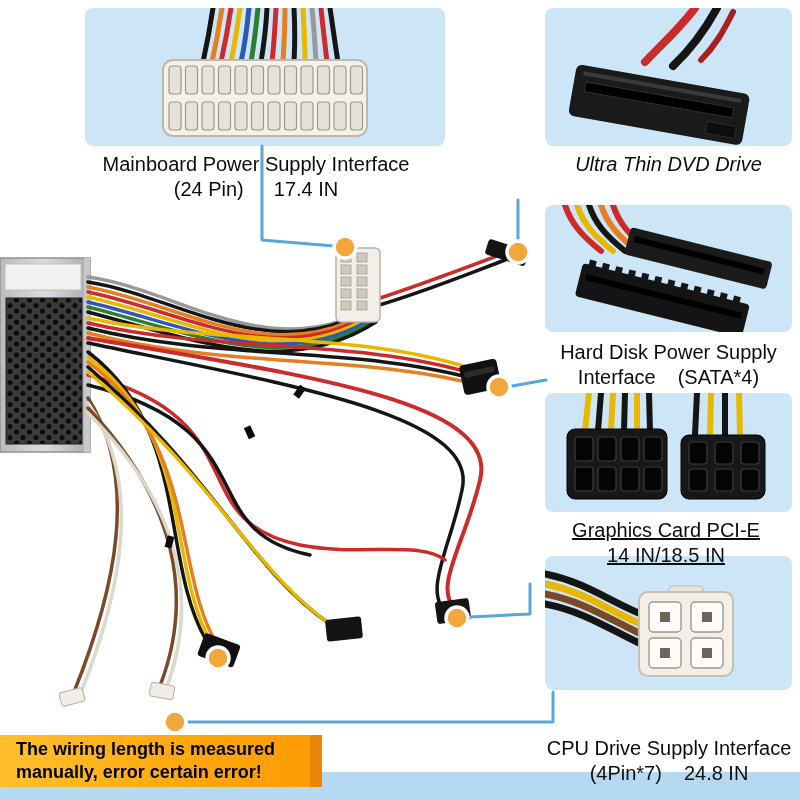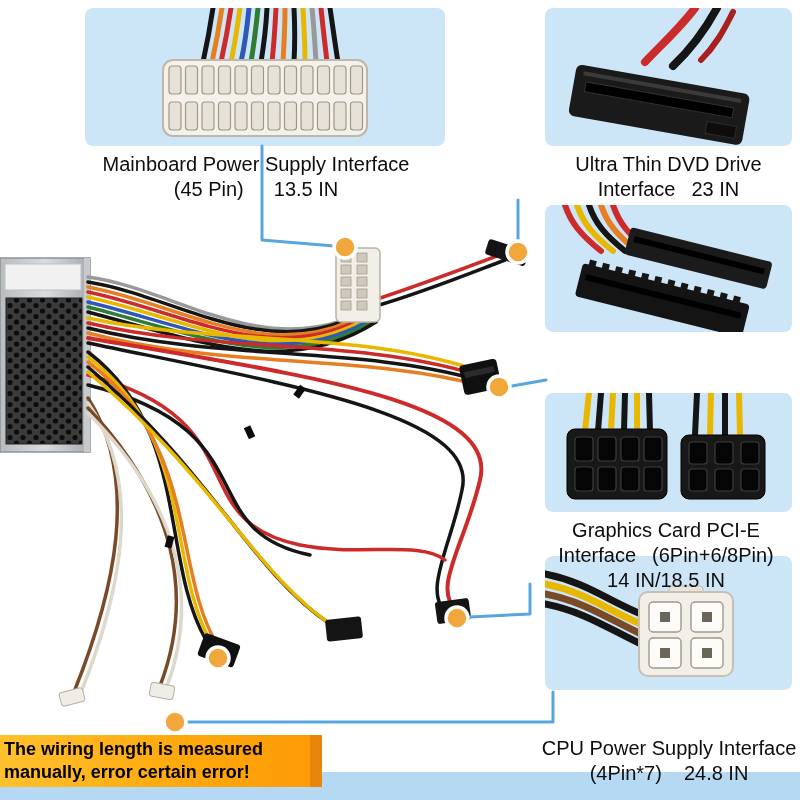--- a/index.html
+++ b/index.html
@@ -10,21 +10,21 @@
   .overlay-svg{position:absolute;left:0;top:0;z-index:3;pointer-events:none;}
   .callout-text{position:absolute;z-index:4;text-align:center;font-size:20px;line-height:25px;color:#0d0d0d;}
   .callout-text .row{white-space:nowrap;}
   .gap16{display:inline-block;width:16px;}
   .gap22{display:inline-block;width:22px;}
   .gap30{display:inline-block;width:30px;}
   .bottom-bar{position:absolute;left:0;top:772px;width:800px;height:28px;background:#B5D9F2;z-index:0;}
   .banner{position:absolute;left:0;top:735px;width:322px;height:52px;z-index:5;
           background:linear-gradient(90deg,#FFC12E 0%,#FFA90E 55%,#FD9A05 100%);
           font-weight:bold;font-size:18px;line-height:23px;color:#000;
-          padding:3px 4px;box-sizing:border-box;}
+          padding:3px 16px;box-sizing:border-box;}
   .banner-fold{position:absolute;right:0;top:0;width:12px;height:52px;background:#E8860B;}
   .art{display:block;}
 </style>
 </head>
 <body>
 
 <div class="stage">
 
   <div class="bottom-bar"></div>
 
@@ -317,44 +317,42 @@
       <circle cx="499" cy="387" r="11"></circle>
       <circle cx="457" cy="618" r="11"></circle>
       <circle cx="218" cy="658" r="11"></circle>
       <circle cx="175" cy="722" r="11"></circle>
     </g>
   </svg>
 
   <div class="callout-text" style="left:60px;top:152px;width:392px;">
     <div class="row">Mainboard Power Supply Interface</div>
     <div class="row">
-      <span>(45 Pin)</span><span class="gap30"></span><span>13.5 IN</span>
+      <span>(24 Pin)</span><span class="gap30"></span><span>17.4 IN</span>
     </div>
   </div>
 
-  <div class="callout-text" style="left:545px;top:152px;width:247px;">
+  <div class="callout-text" style="left:545px;top:152px;width:247px;font-style:italic;">
     <div class="row">Ultra Thin DVD Drive</div>
+  </div>
+
+  <div class="callout-text" style="left:545px;top:340px;width:247px;">
+    <div class="row">Hard Disk Power Supply</div>
     <div class="row">
-      <span>Interface</span><span class="gap16"></span><span>23 IN</span>
+      <span>Interface</span><span class="gap22"></span><span>(SATA*4)</span>
     </div>
   </div>
 
-  <div class="callout-text" style="left:545px;top:340px;width:247px;">
-  </div>
-
-  <div class="callout-text" style="left:532px;top:518px;width:268px;">
+  <div class="callout-text" style="left:532px;top:518px;width:268px;text-decoration:underline;">
     <div class="row">Graphics Card PCI-E</div>
-    <div class="row">
-      <span>Interface</span><span class="gap16"></span><span>(6Pin+6/8Pin)</span>
-    </div>
     <div class="row">14 IN/18.5 IN</div>
   </div>
 
   <div class="callout-text" style="left:540px;top:736px;width:258px;">
-    <div class="row">CPU Power Supply Interface</div>
+    <div class="row">CPU Drive Supply Interface</div>
     <div class="row">
       <span>(4Pin*7)</span><span class="gap22"></span><span>24.8 IN</span>
     </div>
   </div>
 
   <div class="banner">
     <div>The wiring length is measured</div>
     <div>manually, error certain error!</div>
     <span class="banner-fold"></span>
   </div>

